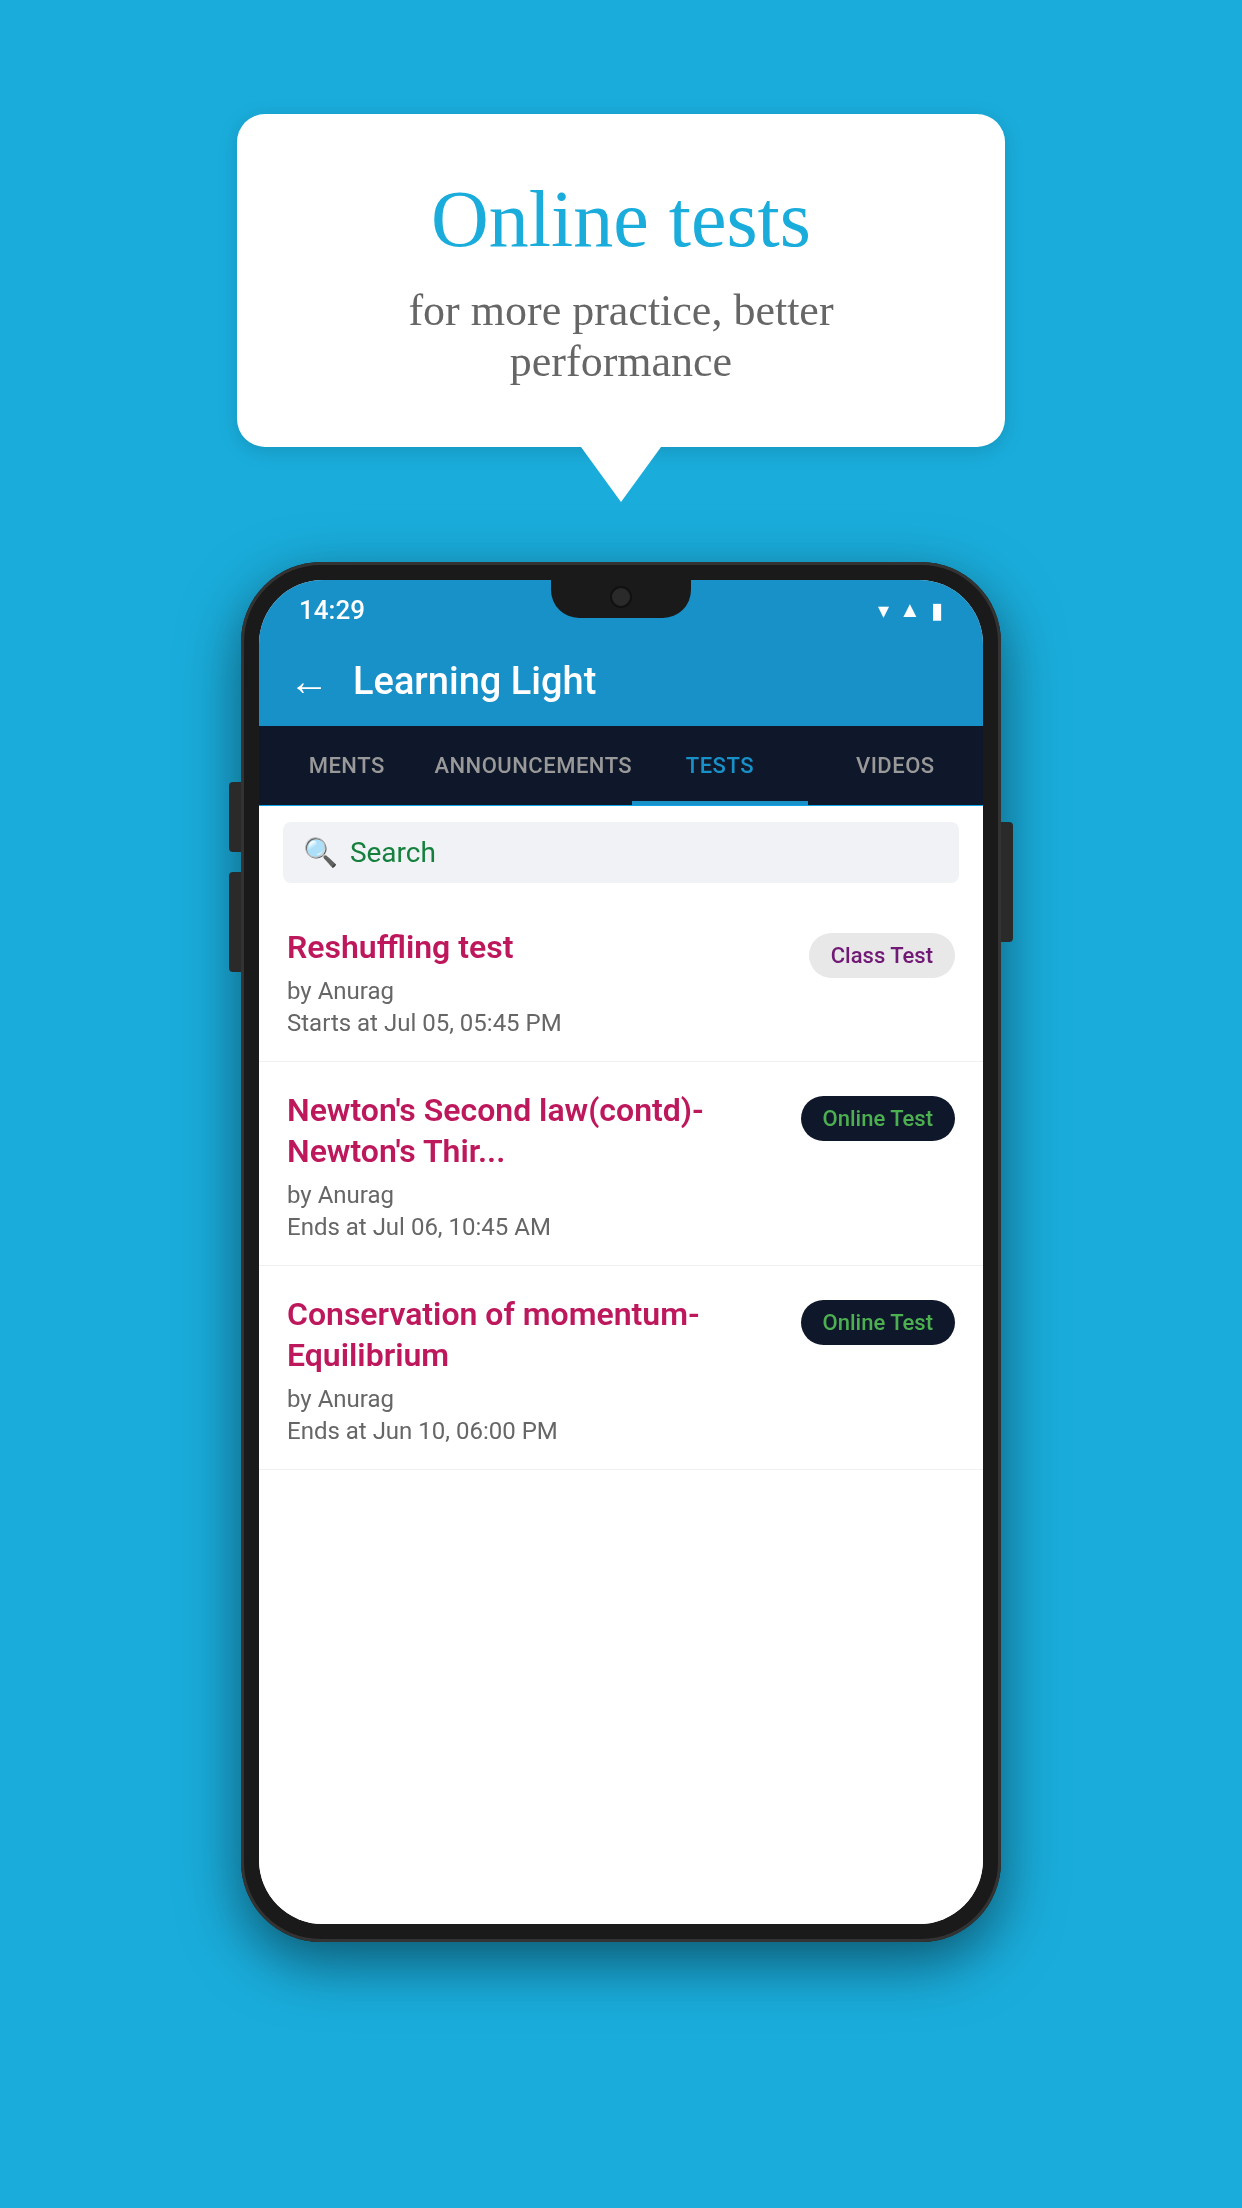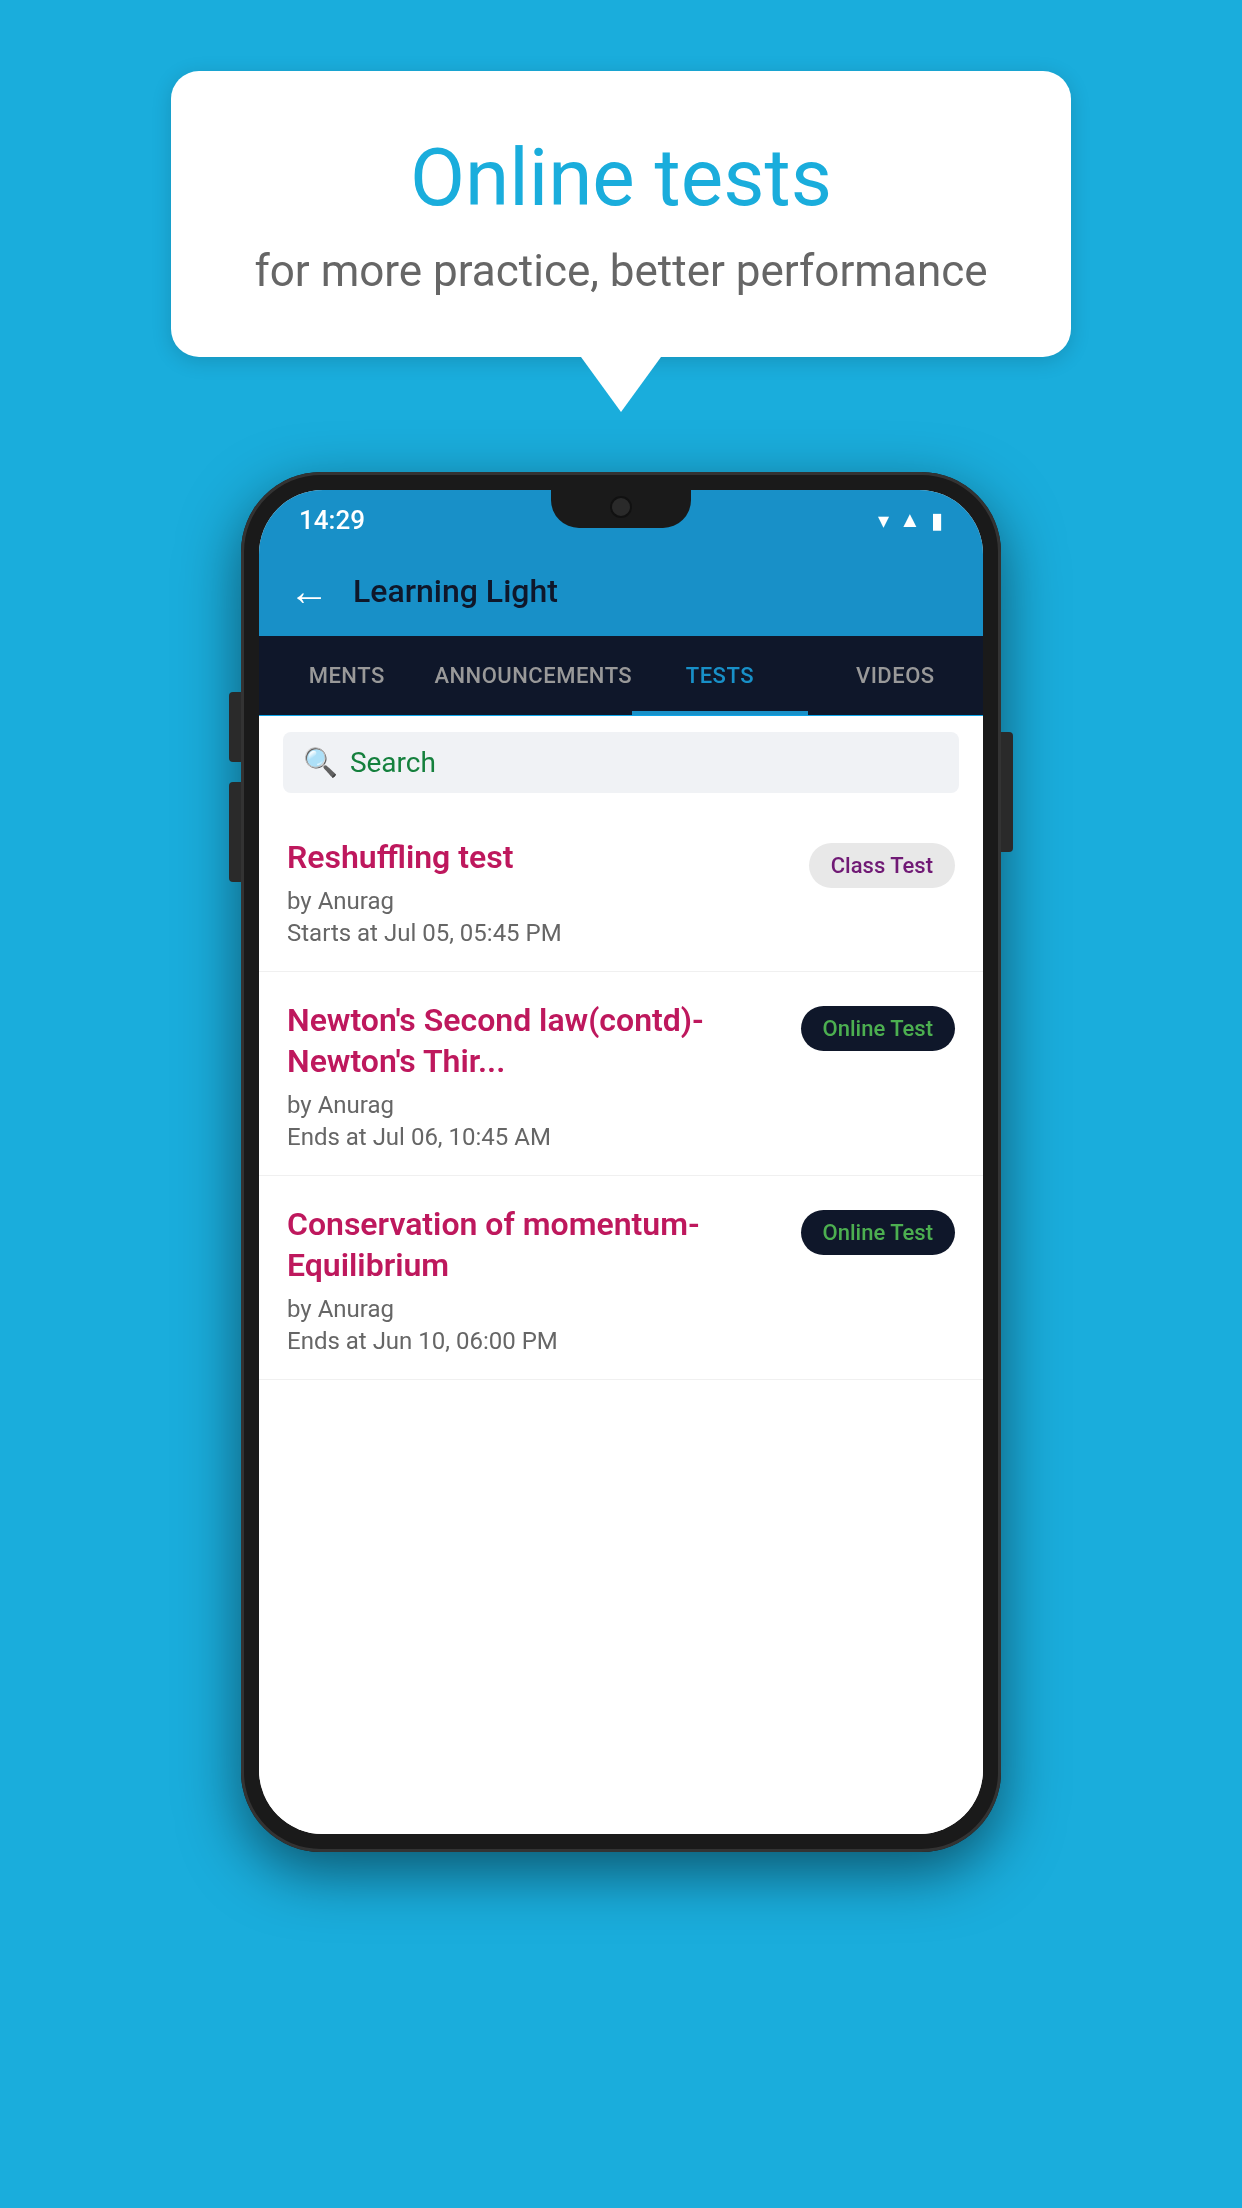--- a/index.html
+++ b/index.html
@@ -10,23 +10,24 @@
       display: flex;
       flex-direction: column;
       align-items: center;
       font-family: 'Roboto', Arial, sans-serif;
       overflow: hidden;
       position: relative;
     }
 
     
     .speech-bubble-container {
-      margin-top: 71px;
-      width: 900px;
-      position: relative;
+      margin-top: 114px;
+      width: 768px;
+      position: relative;
+      font-family: Liberation Serif, serif;
     }
     .speech-bubble {
       background: white;
       border-radius: 28px;
       padding: 60px 80px;
       text-align: center;
       box-shadow: 0 4px 20px rgba(0,0,0,0.15);
     }
     .speech-bubble-title {
       color: #1AADDC;
@@ -156,22 +157,22 @@
       height: 90px;
       flex-shrink: 0;
     }
     .back-arrow {
       color: white;
       font-size: 40px;
       margin-right: 24px;
       font-weight: 300;
     }
     .app-title {
-      color: #0f172a;
-      font-size: 32px;
+      color: #ffffff;
+      font-size: 38px;
       font-weight: 500;
     }
 
     
     .tabs-bar {
       background: #0f172a;
       display: flex;
       height: 80px;
       flex-shrink: 0;
       border-bottom: 1px solid #0ea5e9;

